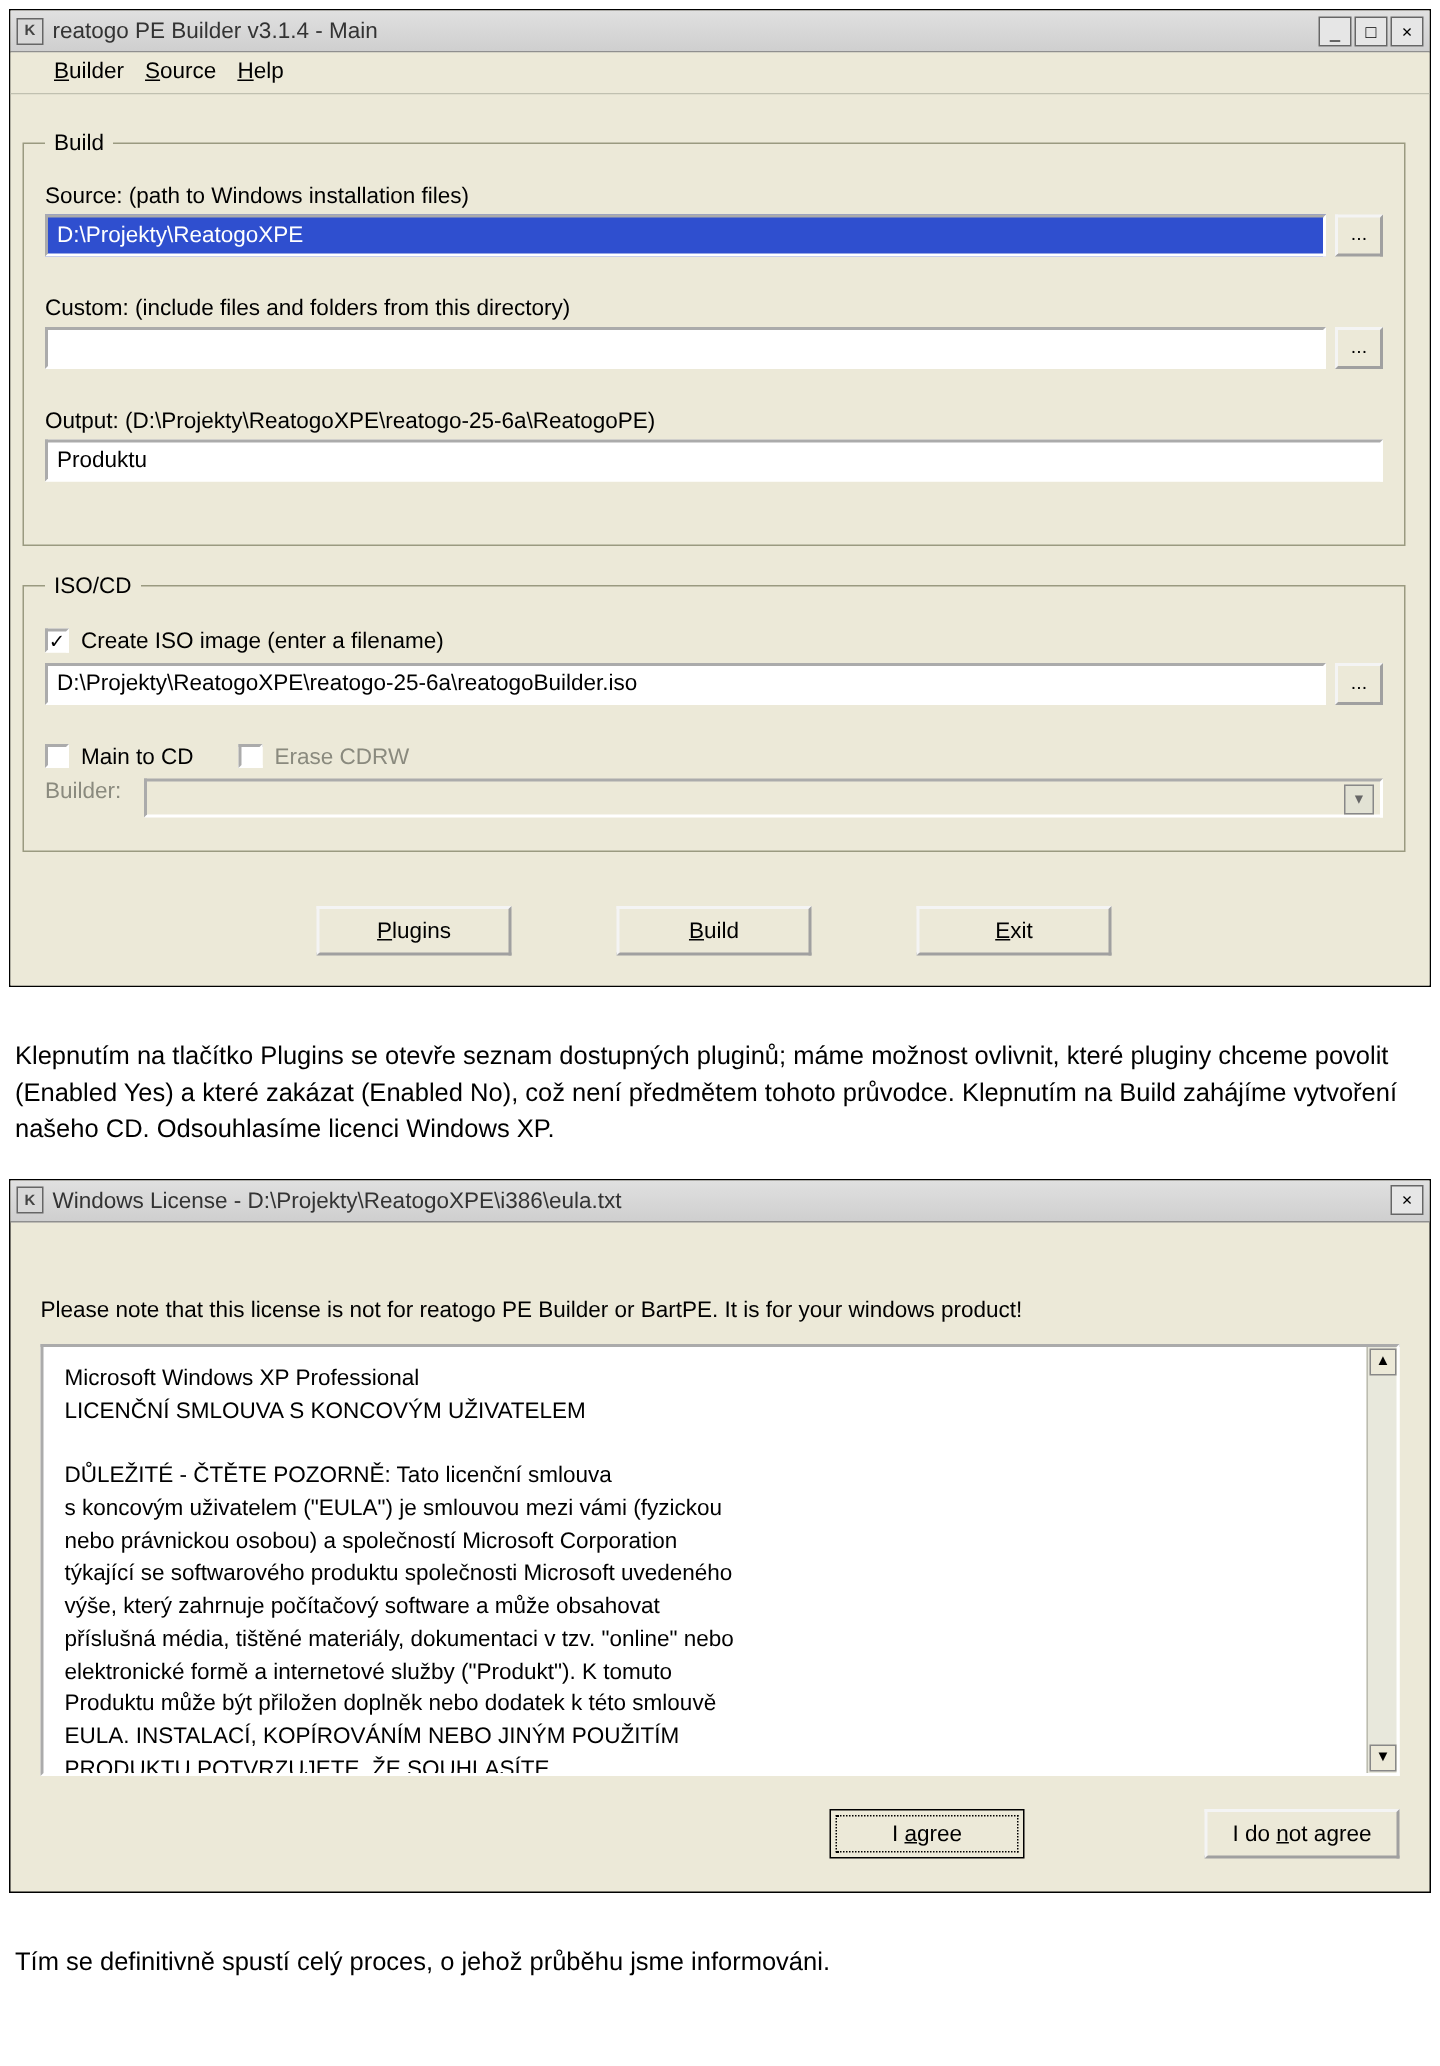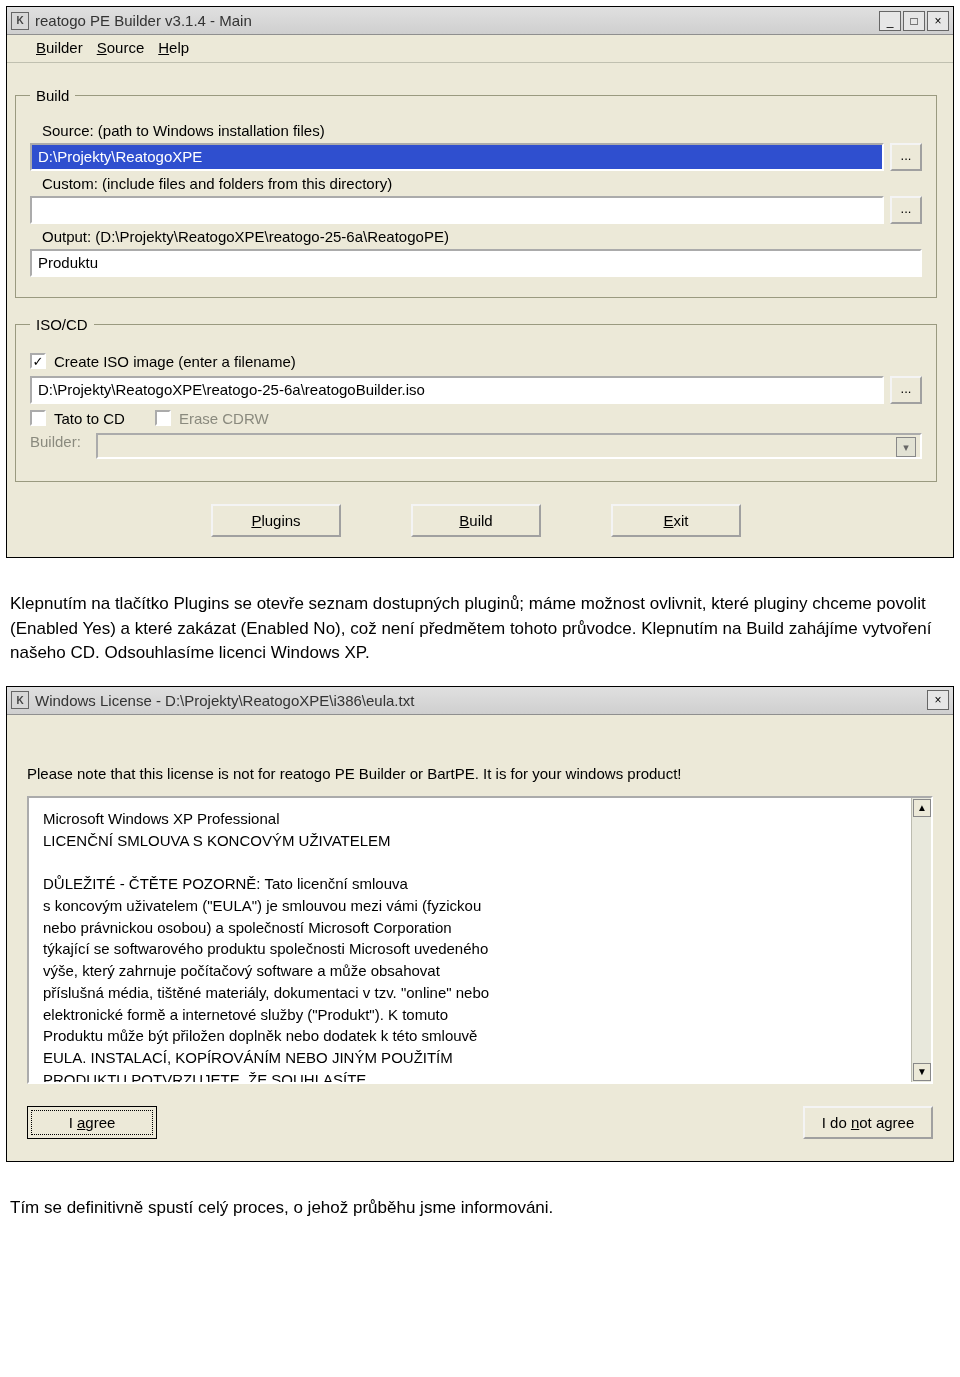--- a/index.html
+++ b/index.html
@@ -57,22 +57,22 @@
   .menuitem .u { text-decoration: underline; }
 
   
   .client { padding: 14px 16px 20px 8px; background: #ece9d8; }
   fieldset {
     border: 1px solid #9a9a80;
     margin: 10px 0 18px 0;
     padding: 14px 14px 16px 14px;
   }
   legend { font-size: 15px; padding: 0 6px; }
-  .form-label { font-size: 15px; margin: 4px 0 4px 12px; }
-  .row { display: flex; align-items: stretch; gap: 6px; margin-bottom: 4px; }
+  .form-label { font-size: 15px; margin: 4px 0 4px 0; }
+  .row { display: flex; align-items: stretch; gap: 6px; margin-bottom: 26px; }
   .text-input {
     flex: 1;
     font-size: 15px;
     font-family: Tahoma, Arial, sans-serif;
     padding: 3px 6px;
     border: 2px inset #fff;
     background: #fff;
     height: 28px;
   }
   .text-input.sel { background: #2f4fcf; color: #fff; }
@@ -103,21 +103,21 @@
   }
   .combo::after {
     content: "▾";
     position: absolute; right: 4px; top: 2px;
     width: 18px; height: 18px;
     border: 1px solid #888;
     background: #e2e2d4;
     font-size: 11px; text-align: center; line-height: 18px;
     color: #666;
   }
-  .button-row { display: flex; justify-content: center; gap: 70px; margin-top: 22px; }
+  .button-row { display: flex; justify-content: center; gap: 70px; margin-top: 36px; }
   .btn {
     min-width: 130px;
     padding: 6px 10px;
     border: 2px outset #f4f4f4;
     background: #ece9d8;
     font-size: 15px;
     text-align: center;
   }
   .btn .u { text-decoration: underline; }
   .btn.focus { border: 1px solid #000; outline: 1px dotted #000; outline-offset: -5px; padding: 7px 11px; }
@@ -155,21 +155,21 @@
     border-left: 1px solid #bcbcb0;
     position: relative;
   }
   .scroll-arrow {
     position: absolute; left: 1px; width: 18px; height: 18px;
     background: #ece9d8; border: 1px solid #888;
     font-size: 10px; text-align: center; line-height: 16px;
   }
   .scroll-arrow.up { top: 1px; }
   .scroll-arrow.down { bottom: 1px; }
-  .license-btn-row { display: flex; justify-content: space-between; gap: 120px; margin-top: 22px; }
+  .license-btn-row { display: flex; justify-content: flex-end; gap: 120px; margin-top: 22px; }
 </style>
 </head>
 <body>
 <div class="page">
 
 <div class="window">
   <div class="titlebar">
     <div class="title-icon">K</div>
     <div class="title-text">reatogo PE Builder v3.1.4 - Main</div>
     <div class="winbtns">
@@ -215,21 +215,21 @@
         <span class="chk checked"></span>
         <span>Create ISO image (enter a filename)</span>
       </div>
       <div class="row">
         <div class="text-input">D:\Projekty\ReatogoXPE\reatogo-25-6a\reatogoBuilder.iso</div>
         <div class="browse-btn">...</div>
       </div>
 
       <div class="chk-row">
         <span class="chk"></span>
-        <span>Tato to CD</span>
+        <span>Main to CD</span>
         <span style="width:14px"></span>
         <span class="chk"></span>
         <span class="disabled">Erase CDRW</span>
       </div>
 
       <div class="chk-row">
         <span class="disabled" style="width:58px">Builder:</span>
         <div class="combo"></div>
       </div>
     </fieldset>

